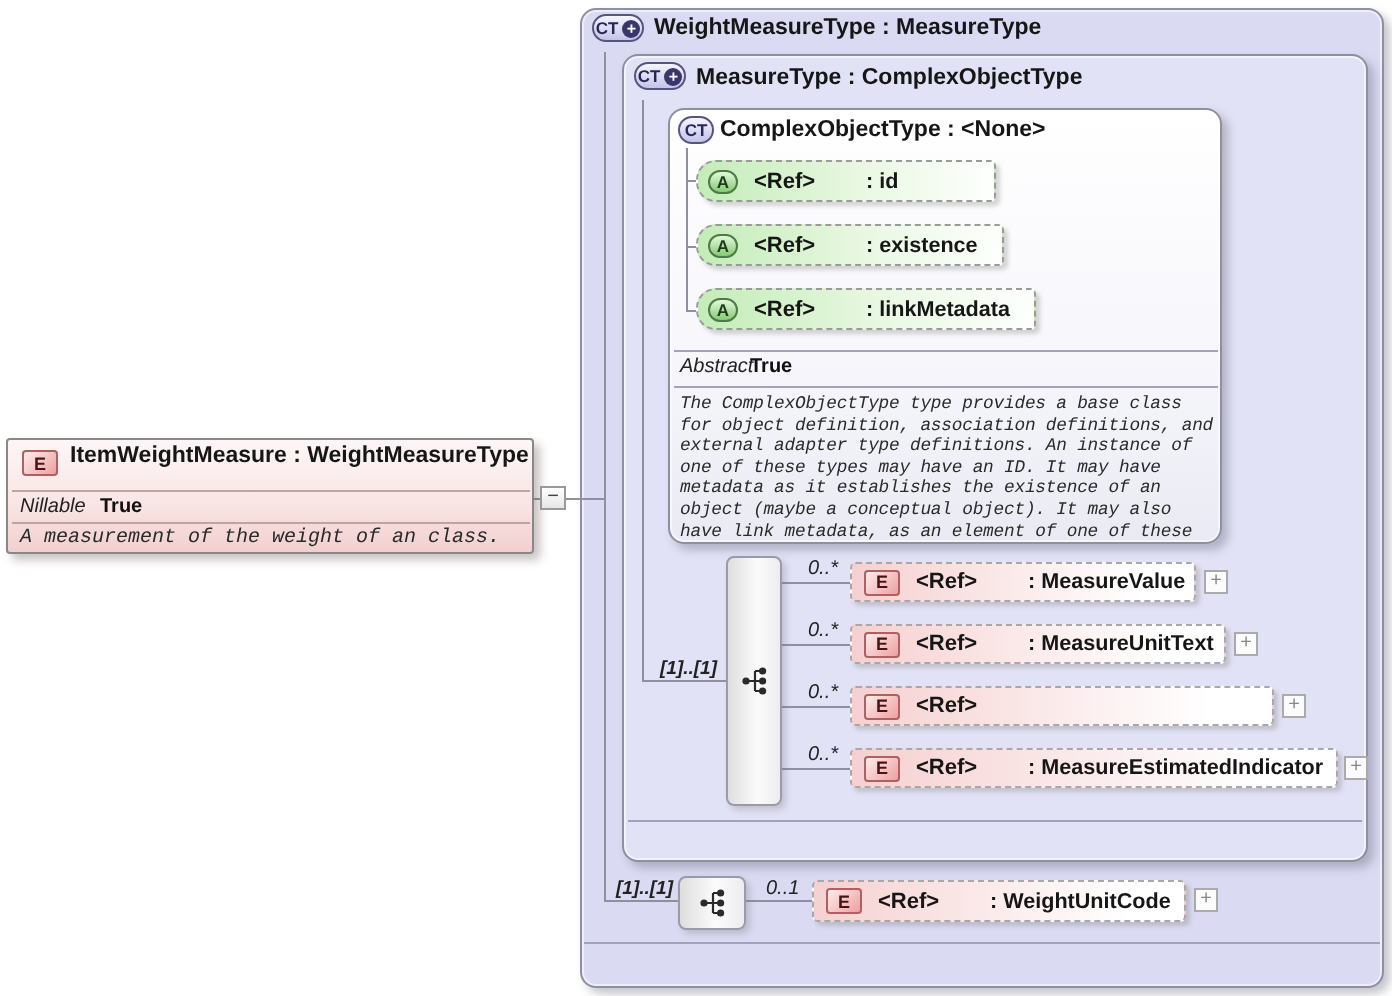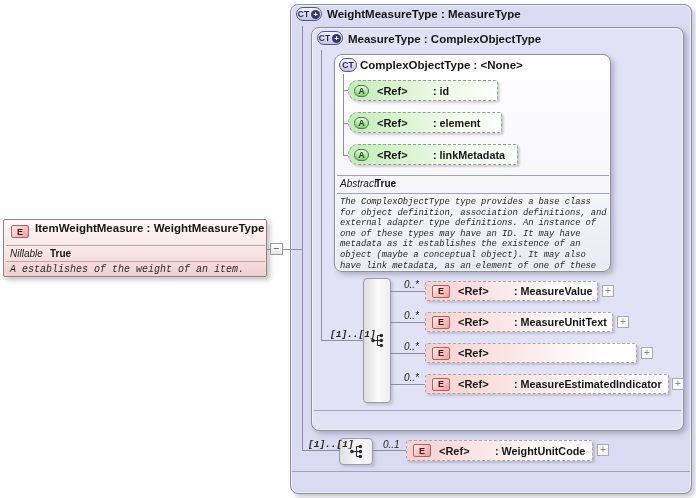--- a/index.html
+++ b/index.html
@@ -40,21 +40,21 @@
   .icon-a { width:15px; height:12px; margin-left:5px; flex:0 0 auto; border:1px solid #4c7a45; border-radius:6px;
             background:linear-gradient(180deg,#e4f8dc 0%,#84ca74 100%); font-size:8.5px; font-weight:bold; color:#1e3c1a;
             display:flex; align-items:center; justify-content:center; }
   .icon-e { width:18px; height:13px; margin-left:6px; flex:0 0 auto; border:1px solid #b06060; border-radius:2px;
             background:linear-gradient(135deg,#fdecec 0%,#eea0a0 100%); font-size:9px; font-weight:bold; color:#4a1414;
             display:flex; align-items:center; justify-content:center; }
   .ref-label  { margin-left:8px; width:56px; flex:0 0 auto; font-size:11px; font-weight:bold; color:#161616; }
   .name-label { font-size:10.8px; font-weight:bold; color:#161616; white-space:nowrap; }
 
   .card-label { position:absolute; font-size:10px; font-style:italic; color:#222; z-index:6; white-space:nowrap; }
-  .occ-label  { position:absolute; font-size:9.5px; font-style:italic; font-weight:bold; color:#222; z-index:6; white-space:nowrap;font-family:Liberation Mono, monospace; }
+  .occ-label  { position:absolute; font-size:9.5px; font-style:italic; font-weight:bold; color:#222; z-index:6; white-space:nowrap; }
   .annotation { position:absolute; font-size:10px; font-style:italic; color:#2a2a2a; z-index:6; white-space:nowrap;font-family:Liberation Mono, monospace; }
   .annotation.wrap { white-space:normal; font-size:8.9px; line-height:10.6px; max-height:74px; overflow:hidden; letter-spacing:-0.1px; }
   .prop-label { position:absolute; font-style:italic; font-size:10px; color:#222; z-index:6; }
   .prop-value { position:absolute; font-weight:bold; font-size:10px; color:#111; z-index:6; }
 
   
   .seq-bar { position:absolute; border:1px solid #9a9aa8; border-radius:4px;
              background:linear-gradient(90deg,#dededf 0%,#fbfbfc 55%,#ededf0 100%);
              box-shadow:2px 2px 3px rgba(120,120,130,0.3); z-index:5;
              display:flex; align-items:center; justify-content:center; }
@@ -116,21 +116,21 @@
   <div class="box-title" style="left:360px;top:59px">ComplexObjectType : &lt;None&gt;</div>
 
   <div class="attr-box" style="left:348px;top:80px;width:150px;height:21px">
     <span class="icon-a">A</span>
     <span class="ref-label">&lt;Ref&gt;</span>
     <span class="name-label">: id</span>
   </div>
   <div class="attr-box" style="left:348px;top:112px;width:154px;height:21px">
     <span class="icon-a">A</span>
     <span class="ref-label">&lt;Ref&gt;</span>
-    <span class="name-label">: element</span>
+    <span class="name-label">: existence</span>
   </div>
   <div class="attr-box" style="left:348px;top:144px;width:170px;height:21px">
     <span class="icon-a">A</span>
     <span class="ref-label">&lt;Ref&gt;</span>
     <span class="name-label">: linkMetadata</span>
   </div>
 
   <div class="sep" style="left:337px;top:175px;width:272px"></div>
   <div class="prop-label" style="left:340px;top:178px">Abstract</div>
   <div class="prop-value" style="left:375px;top:178px">True</div>
@@ -198,18 +198,18 @@
   </div>
   <div class="expand-box" style="left:597px;top:444px">+</div>
 
   <div class="e-node" style="left:3px;top:219px;width:264px;height:58px">
     <span class="icon-e" style="left:7px;top:5px">E</span>
     <div class="box-title" style="left:31px;top:2px">ItemWeightMeasure : WeightMeasureType</div>
     <div class="sep pink" style="left:2px;top:25px;width:259px"></div>
     <div class="prop-label" style="left:6px;top:28px">Nillable</div>
     <div class="prop-value" style="left:46px;top:28px">True</div>
     <div class="sep pink" style="left:2px;top:41px;width:259px"></div>
-    <div class="annotation" style="left:6px;top:44px">A establishes of the weight of an item.</div>
+    <div class="annotation" style="left:6px;top:44px">A measurement of the weight of an class.</div>
   </div>
 
   <div class="toggle-box" style="left:270px;top:243px">−</div>
 
 </div>
 
 </body></html>

